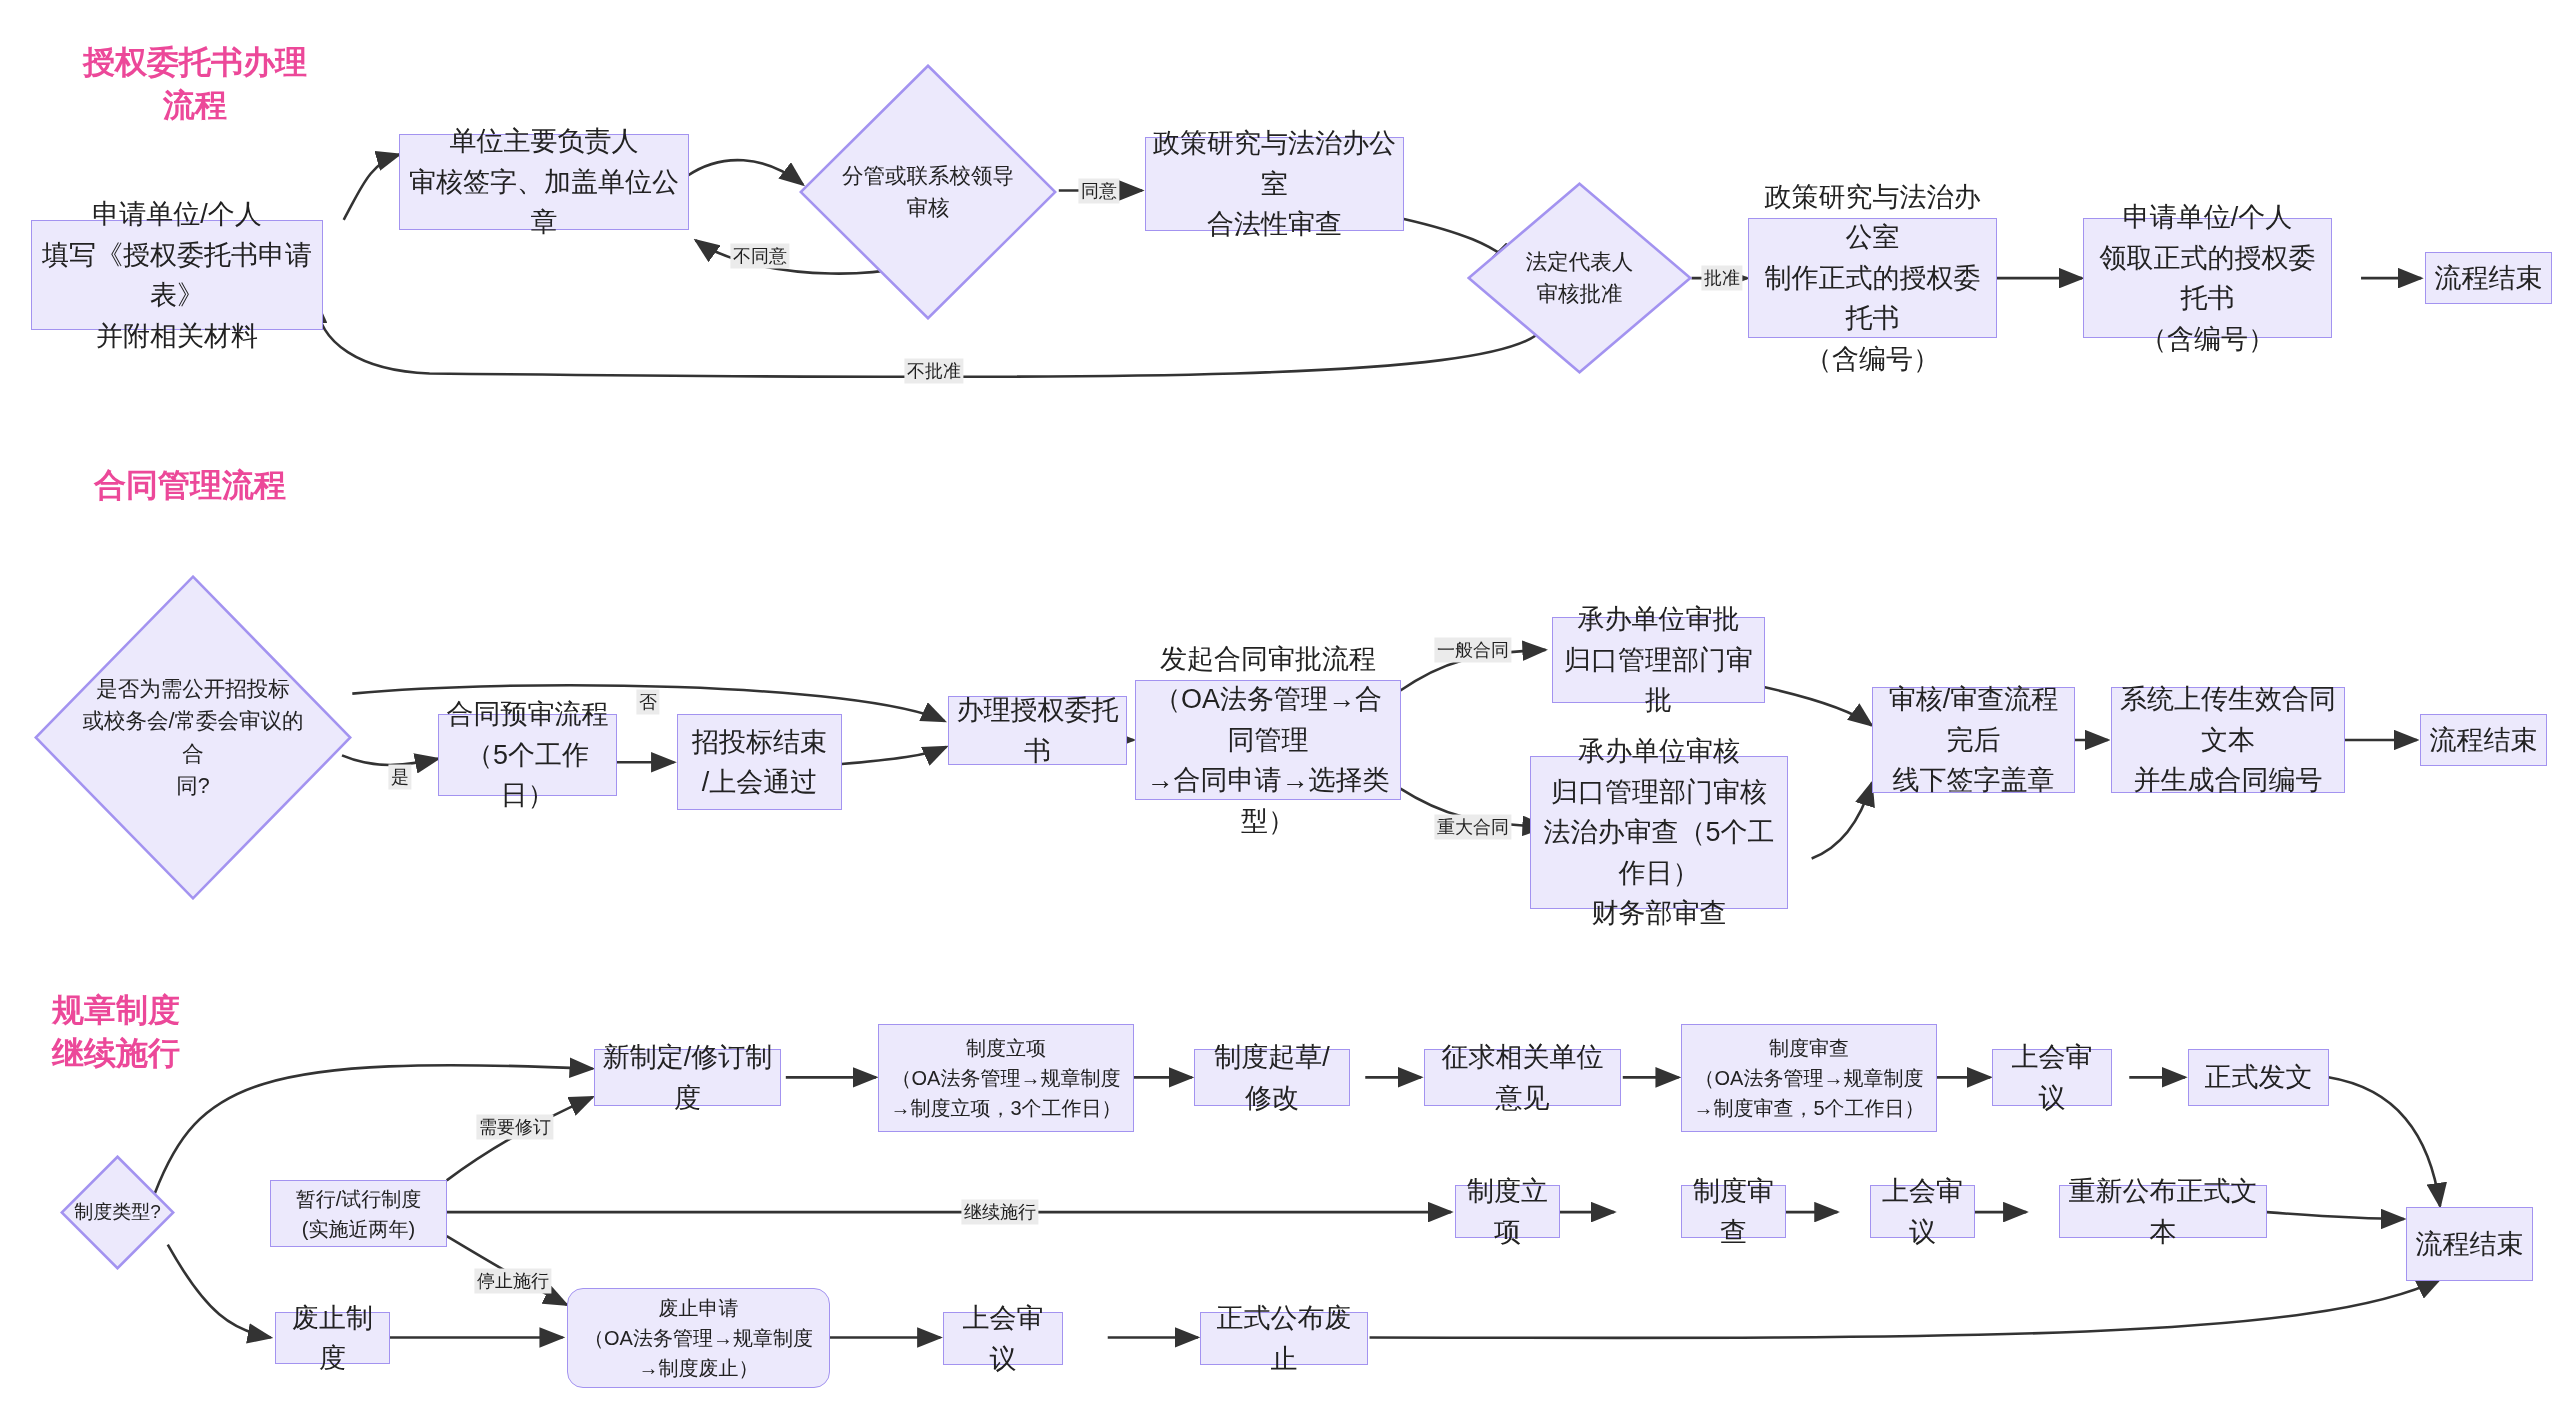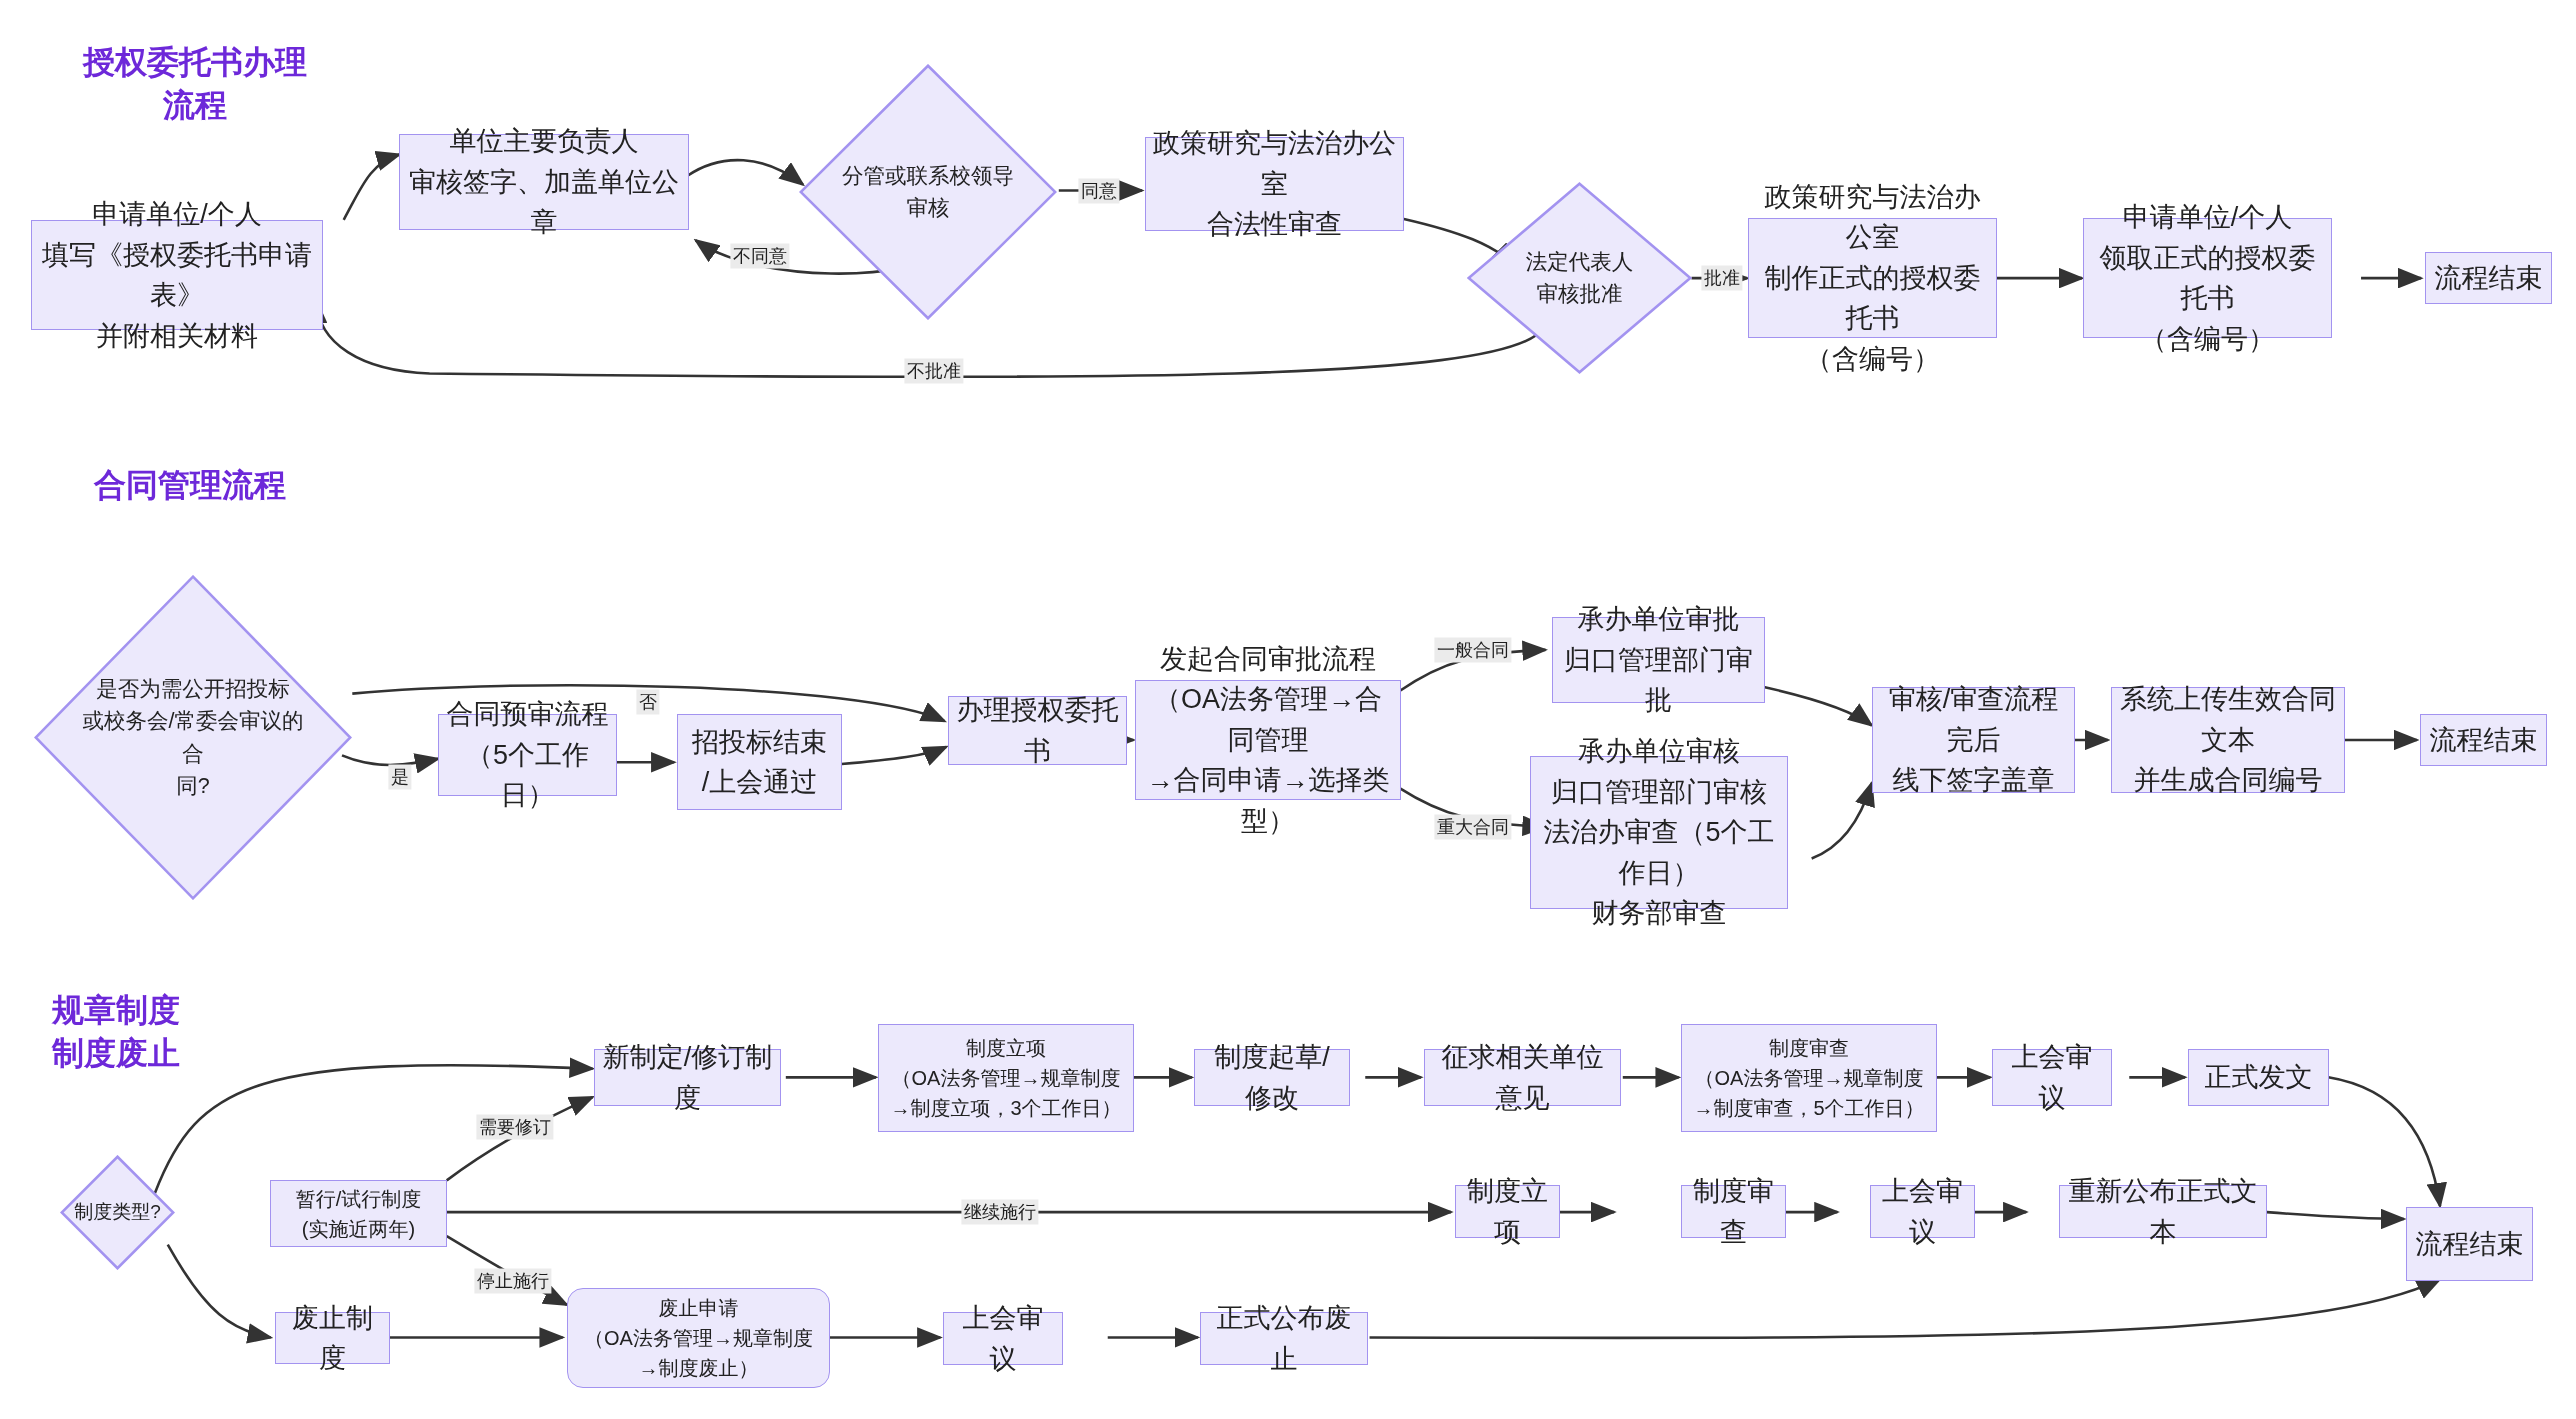--- a/index.html
+++ b/index.html
@@ -62,21 +62,21 @@
     color: #222222;
     white-space: pre-line;
     padding: 0 5.2px;
     box-sizing: border-box;
   }
   .section-title {
     position: absolute;
     font-weight: bold;
     font-size: 32px;
     line-height: 1.35;
-    color: #6d28d9;
+    color: #ec4899;
     white-space: pre-line;
     text-align: center;
   }
   .edge-label {
     position: absolute;
     background: #ebebeb;
     color: #1f1f1f;
     font-size: 18px;
     line-height: 1.2;
     padding: 1.7px 2.6px;
@@ -224,21 +224,21 @@
 并生成合同编号</div>
 
   <div class="node" style="left:2420px; top:714px; width:127px; height:52px;">流程结束</div>
 
   <div class="edge-label" style="left:648px; top:702px;">否</div>
   <div class="edge-label" style="left:400px; top:777px;">是</div>
   <div class="edge-label" style="left:1473px; top:650px;">一般合同</div>
   <div class="edge-label" style="left:1473px; top:827px;">重大合同</div>
 
   <div class="section-title" style="left:52px; top:989px; width:215px; text-align:left;">规章制度
-制度废止</div>
+继续施行</div>
 
   <div class="diamond" style="left:60px; top:1155px; width:115px; height:115px;">
     <svg class="dshape" viewBox="0 0 134 134" preserveAspectRatio="none">
       <polygon points="67,2 132,67 67,132 2,67" fill="#ece9fc" stroke="#a393f0" stroke-width="3"></polygon>
     </svg>
     <div class="dlabel" style="width:129px; font-size:19px;">制度类型?</div>
   </div>
 
   <div class="node" style="left:270px; top:1180px; width:177px; height:67px; font-size:20px;">暂行/试行制度
 (实施近两年)</div>

